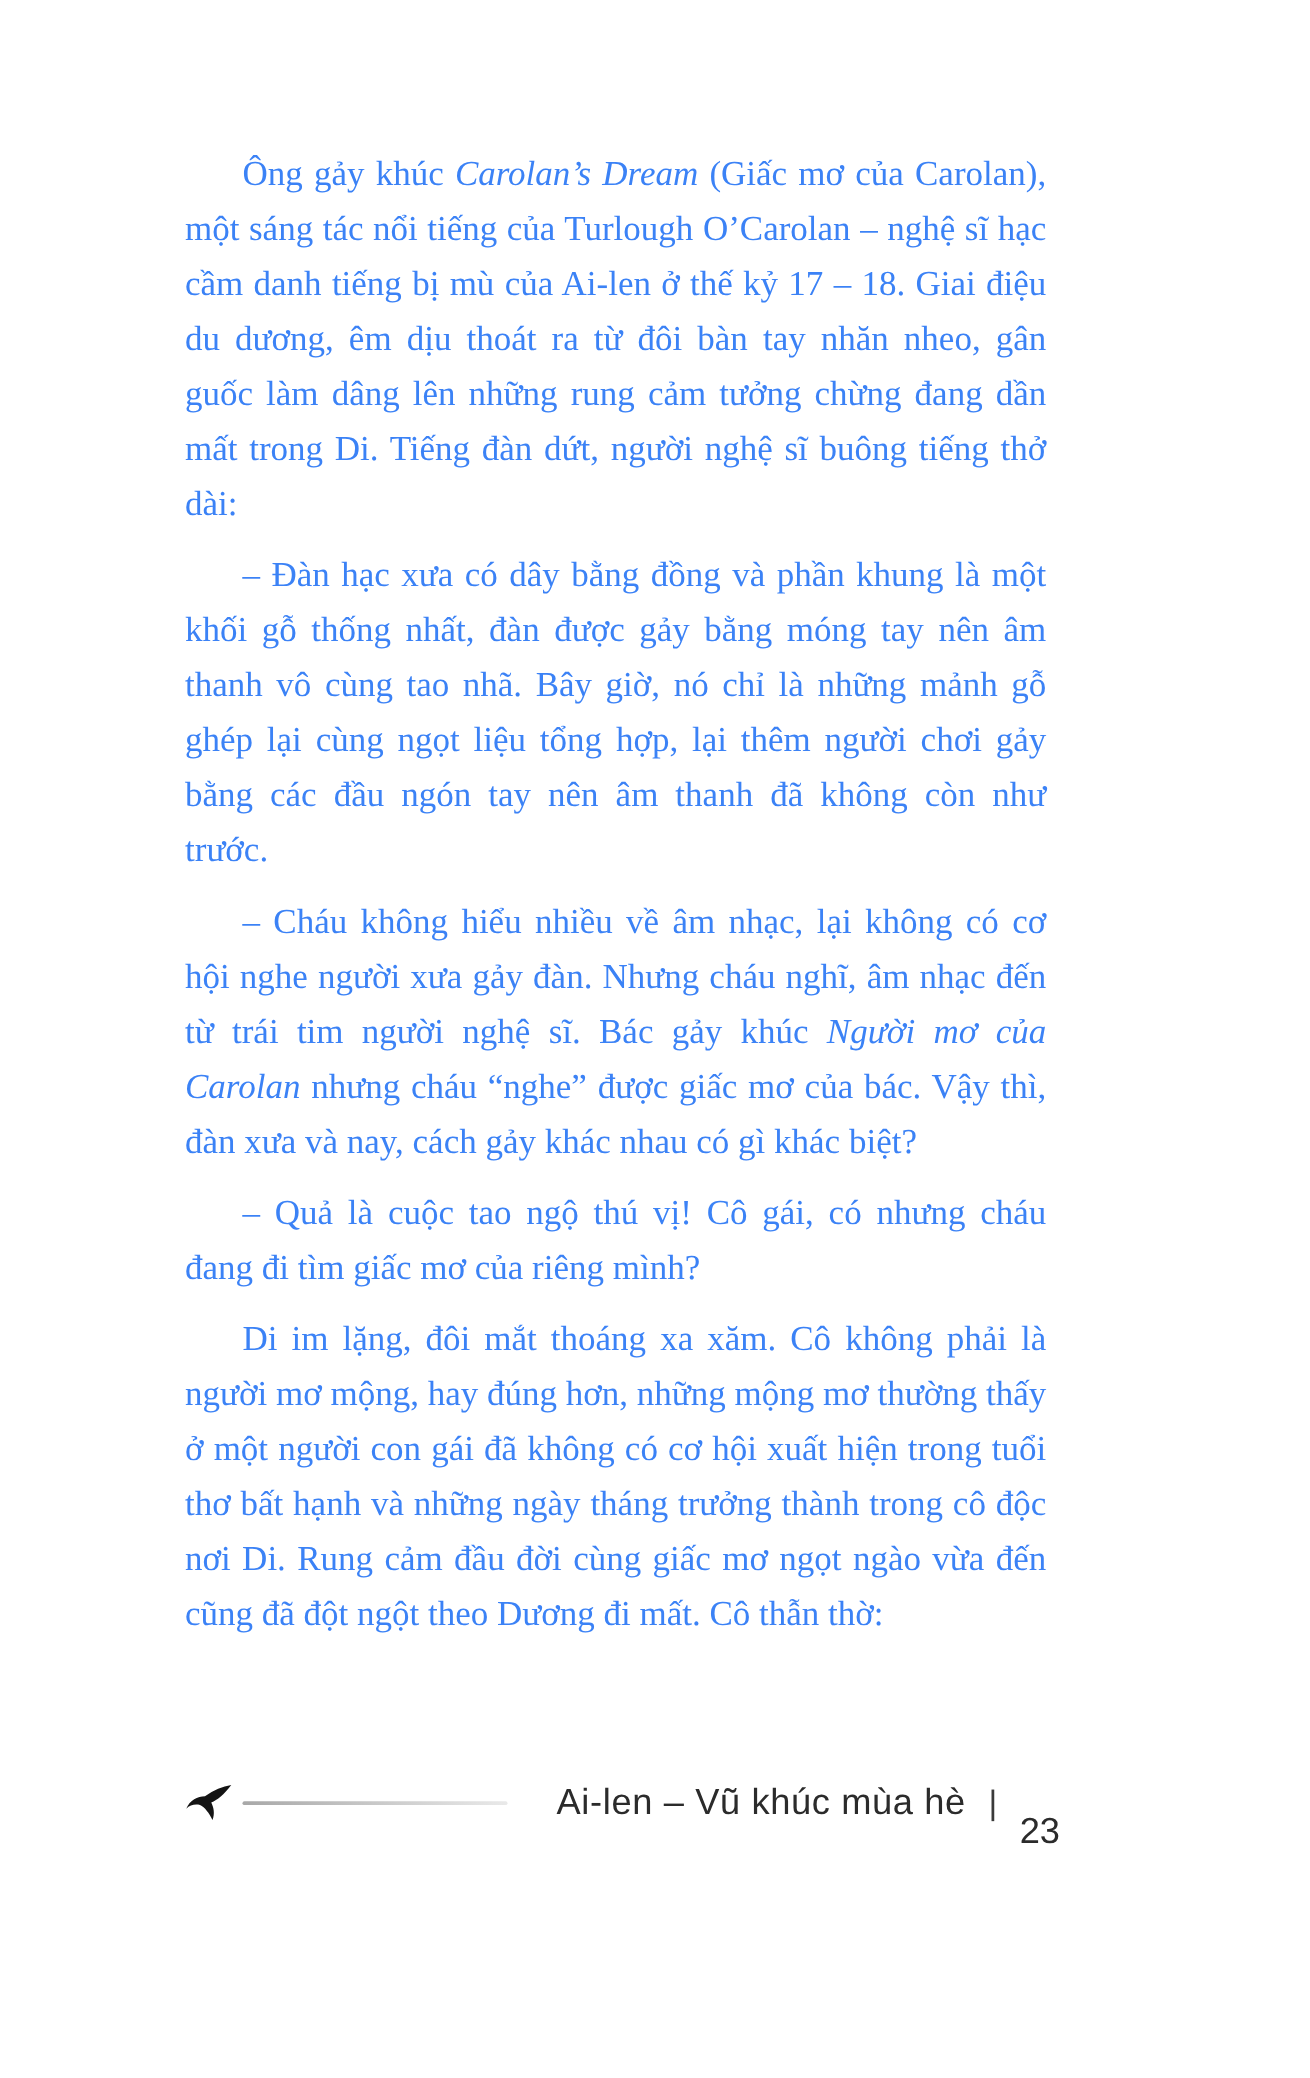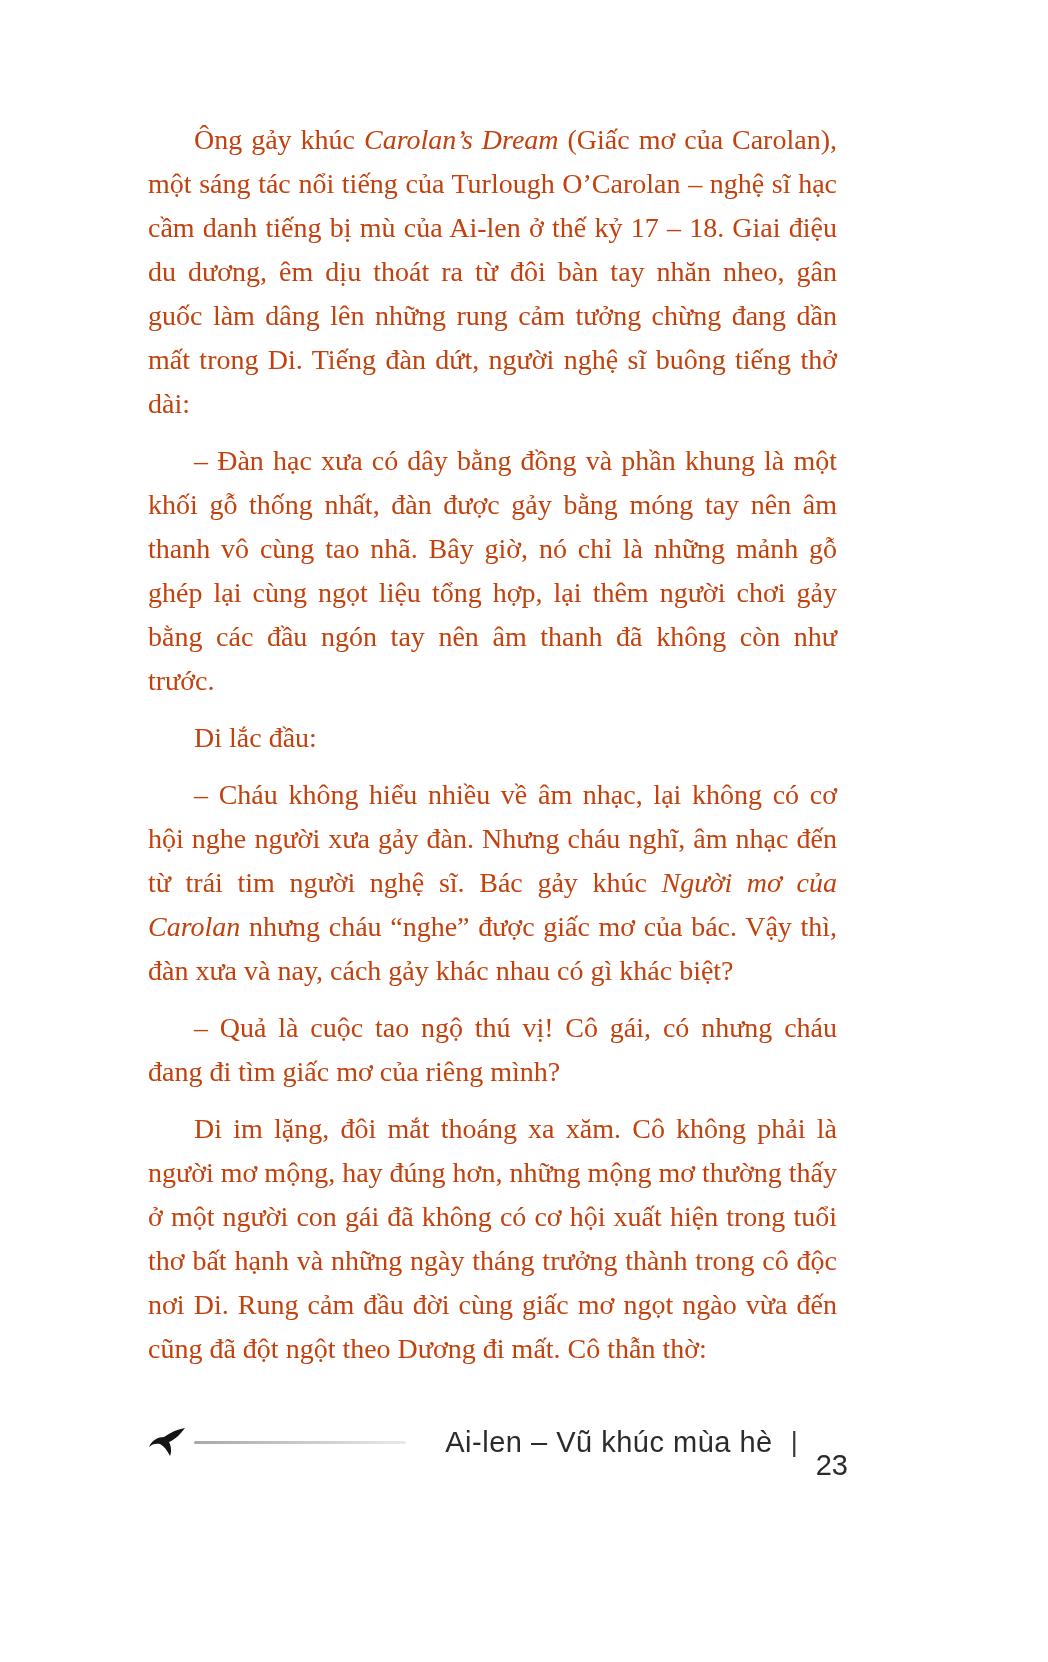--- a/index.html
+++ b/index.html
@@ -21,21 +21,21 @@
     top: 118px;
     left: 148px;
     width: 700px;
   }
   .para {
     margin: 0 11px 13px 0;
     font-size: 28px;
     line-height: 44px;
     text-align: justify;
     text-indent: 46px;
-    color: #c2410c;
+    color: #3b82f6;
   }
   .para .it {
     font-style: italic;
   }
   .footer {
     position: absolute;
     top: 1418px;
     left: 148px;
     right: 200px;
     height: 48px;
@@ -84,21 +84,20 @@
   }
 </style>
 </head>
 <body>
 
 <div class="page">
 
   <div class="text-block" id="text-block">
       <p class="para"><span>Ông gảy khúc </span><span class="it">Carolan’s Dream</span><span> (Giấc mơ của Carolan), một sáng tác nổi tiếng của Turlough O’Carolan – nghệ sĩ hạc cầm danh tiếng bị mù của Ai-len ở thế kỷ 17 – 18. Giai điệu du dương, êm dịu thoát ra từ đôi bàn tay nhăn nheo, gân guốc làm dâng lên những rung cảm tưởng chừng đang dần mất trong Di. Tiếng đàn dứt, người nghệ sĩ buông tiếng thở dài:</span></p>
       <p class="para"><span>– Đàn hạc xưa có dây bằng đồng và phần khung là một khối gỗ thống nhất, đàn được gảy bằng móng tay nên âm thanh vô cùng tao nhã. Bây giờ, nó chỉ là những mảnh gỗ ghép lại cùng ngọt liệu tổng hợp, lại thêm người chơi gảy bằng các đầu ngón tay nên âm thanh đã không còn như trước.</span></p>
-      <p class="para"><span>Di lắc đầu:</span></p>
       <p class="para"><span>– Cháu không hiểu nhiều về âm nhạc, lại không có cơ hội nghe người xưa gảy đàn. Nhưng cháu nghĩ, âm nhạc đến từ trái tim người nghệ sĩ. Bác gảy khúc </span><span class="it">Người mơ của Carolan</span><span> nhưng cháu “nghe” được giấc mơ của bác. Vậy thì, đàn xưa và nay, cách gảy khác nhau có gì khác biệt?</span></p>
       <p class="para"><span>– Quả là cuộc tao ngộ thú vị! Cô gái, có nhưng cháu đang đi tìm giấc mơ của riêng mình?</span></p>
       <p class="para"><span>Di im lặng, đôi mắt thoáng xa xăm. Cô không phải là người mơ mộng, hay đúng hơn, những mộng mơ thường thấy ở một người con gái đã không có cơ hội xuất hiện trong tuổi thơ bất hạnh và những ngày tháng trưởng thành trong cô độc nơi Di. Rung cảm đầu đời cùng giấc mơ ngọt ngào vừa đến cũng đã đột ngột theo Dương đi mất. Cô thẫn thờ:</span></p>
     </div>
 
   <div class="footer">
     <span class="bird">
       <svg viewBox="0 0 40 32" xmlns="http://www.w3.org/2000/svg">
         <path d="M37 2 C31 10 26 14 21 16 C23 20 24 25 22 30 C19 24 16 20 12 18 C8 17 4 18 1 21 C4 14 10 11 16 11 C23 6 30 3 37 2 Z" fill="#141414"></path>
       </svg>

